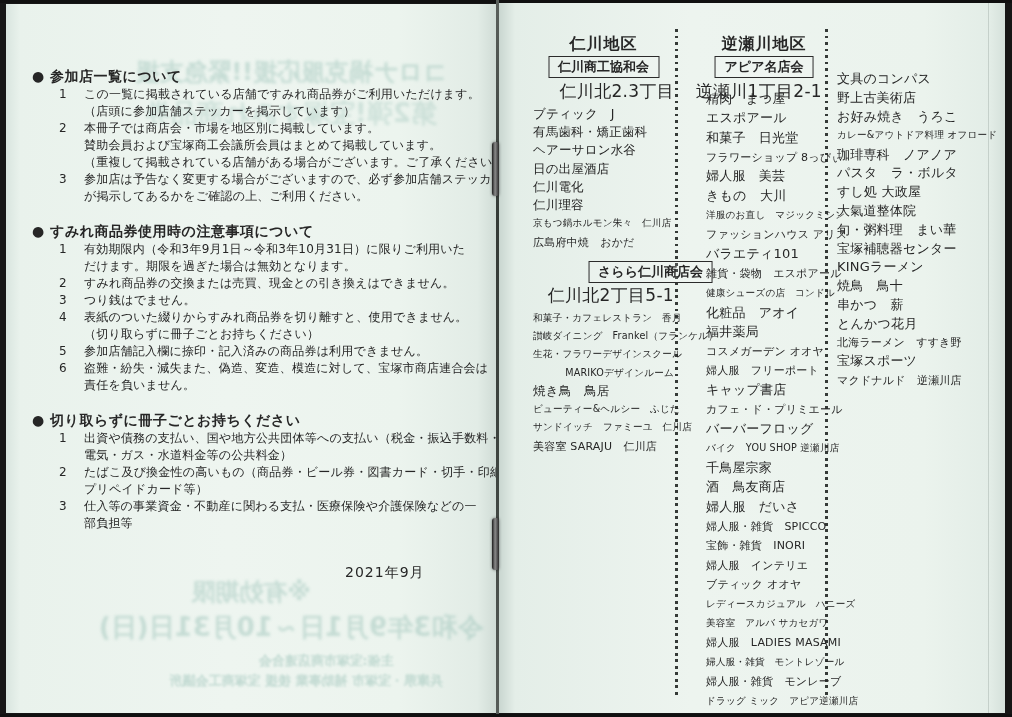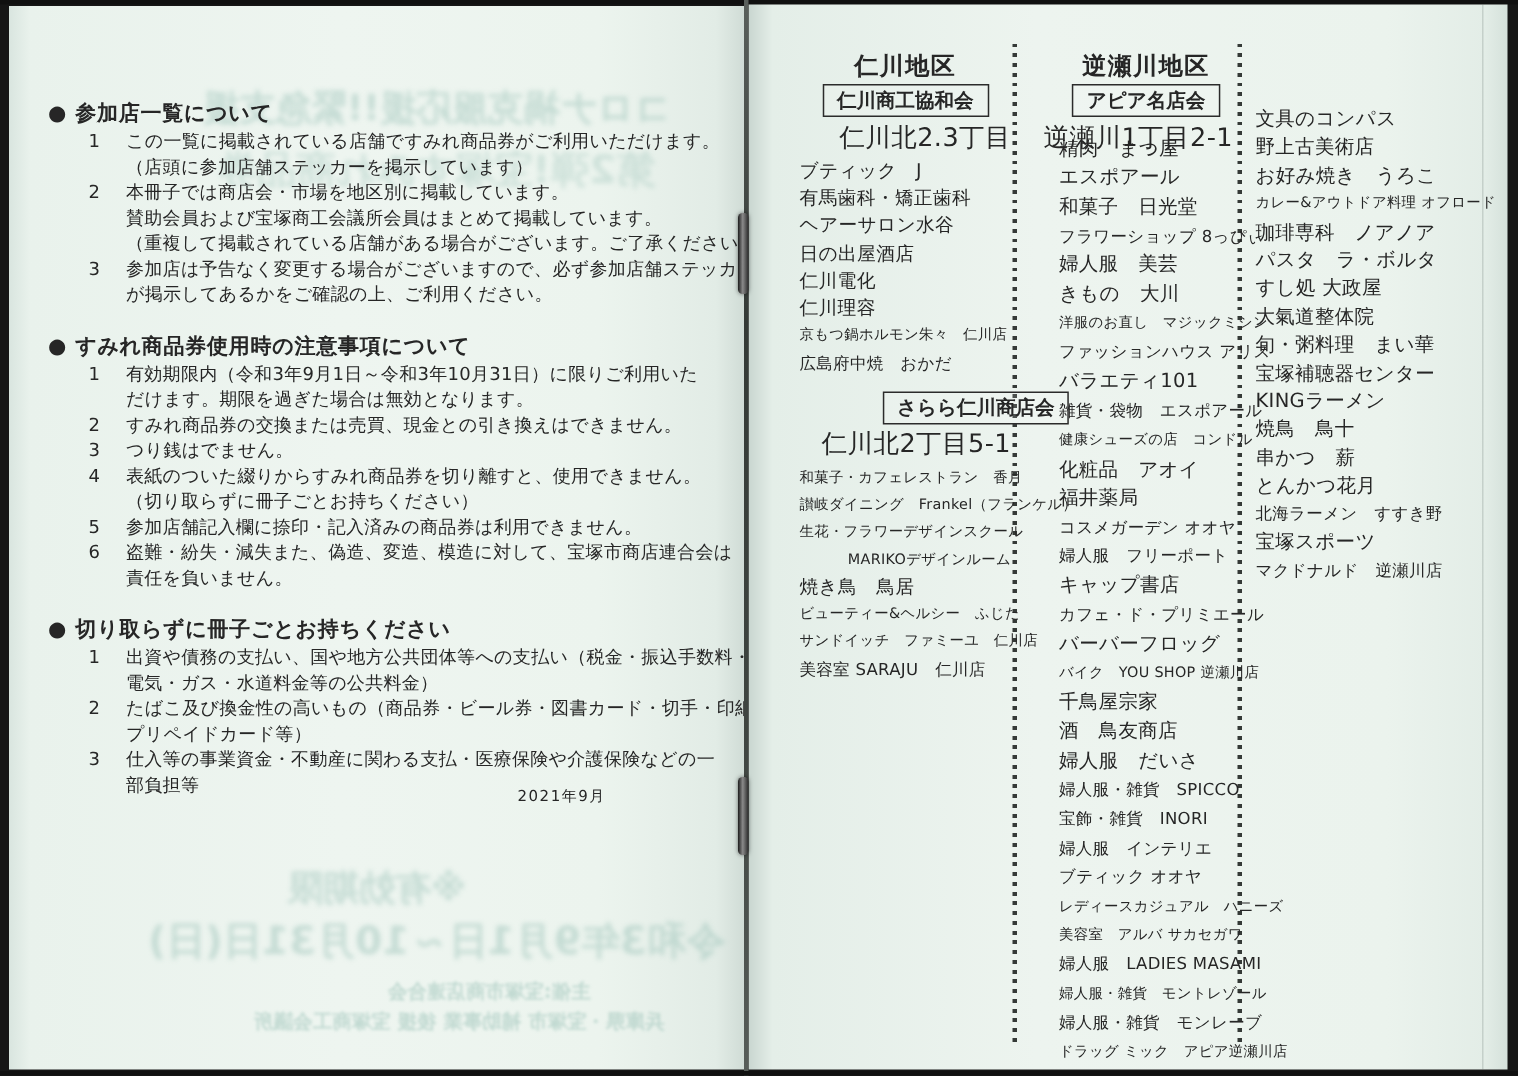--- a/index.html
+++ b/index.html
@@ -20,21 +20,21 @@
   #staple-bottom { top:518px; height:52px; }
 
   
   #left-content { position:absolute; left:26px; top:62px; width:450px; font-size:12px; }
   .sec-title { font-weight:bold; font-size:14px; height:20px; line-height:20px; letter-spacing:.5px; white-space:nowrap; }
   .sec { margin-bottom:16px; }
   .sec + .sec { margin-top:2px; }
   .item { display:flex; }
   .inum { flex:0 0 25px; margin-left:27px; line-height:17px; }
   .iline { height:17px; line-height:17px; white-space:nowrap; letter-spacing:.2px; }
-  #issue-date { position:absolute; left:339px; top:520px; font-size:10px; letter-spacing:1px; }
+  #issue-date { position:absolute; left:339px; top:560px; font-size:14px; letter-spacing:1px; }
 
   
   .bleed { position:absolute; transform:scaleX(-1); color:#9ec4ba; opacity:.5; filter:blur(1.6px);
     font-weight:bold; white-space:nowrap; text-align:center; }
   #bleed-top1 { left:120px; top:52px;  width:330px; font-size:24px; }
   #bleed-top2 { left:100px; top:92px;  width:370px; font-size:26px; opacity:.38; }
   #bleed-mid1 { left:120px; top:572px; width:250px; font-size:24px; }
   #bleed-mid2 { left:85px;  top:606px; width:400px; font-size:26px; }
   #bleed-bot1 { left:200px; top:648px; width:240px; font-size:13px; opacity:.55; filter:blur(1px); }
   #bleed-bot2 { left:110px; top:668px; width:380px; font-size:13px; opacity:.55; filter:blur(1px); }

